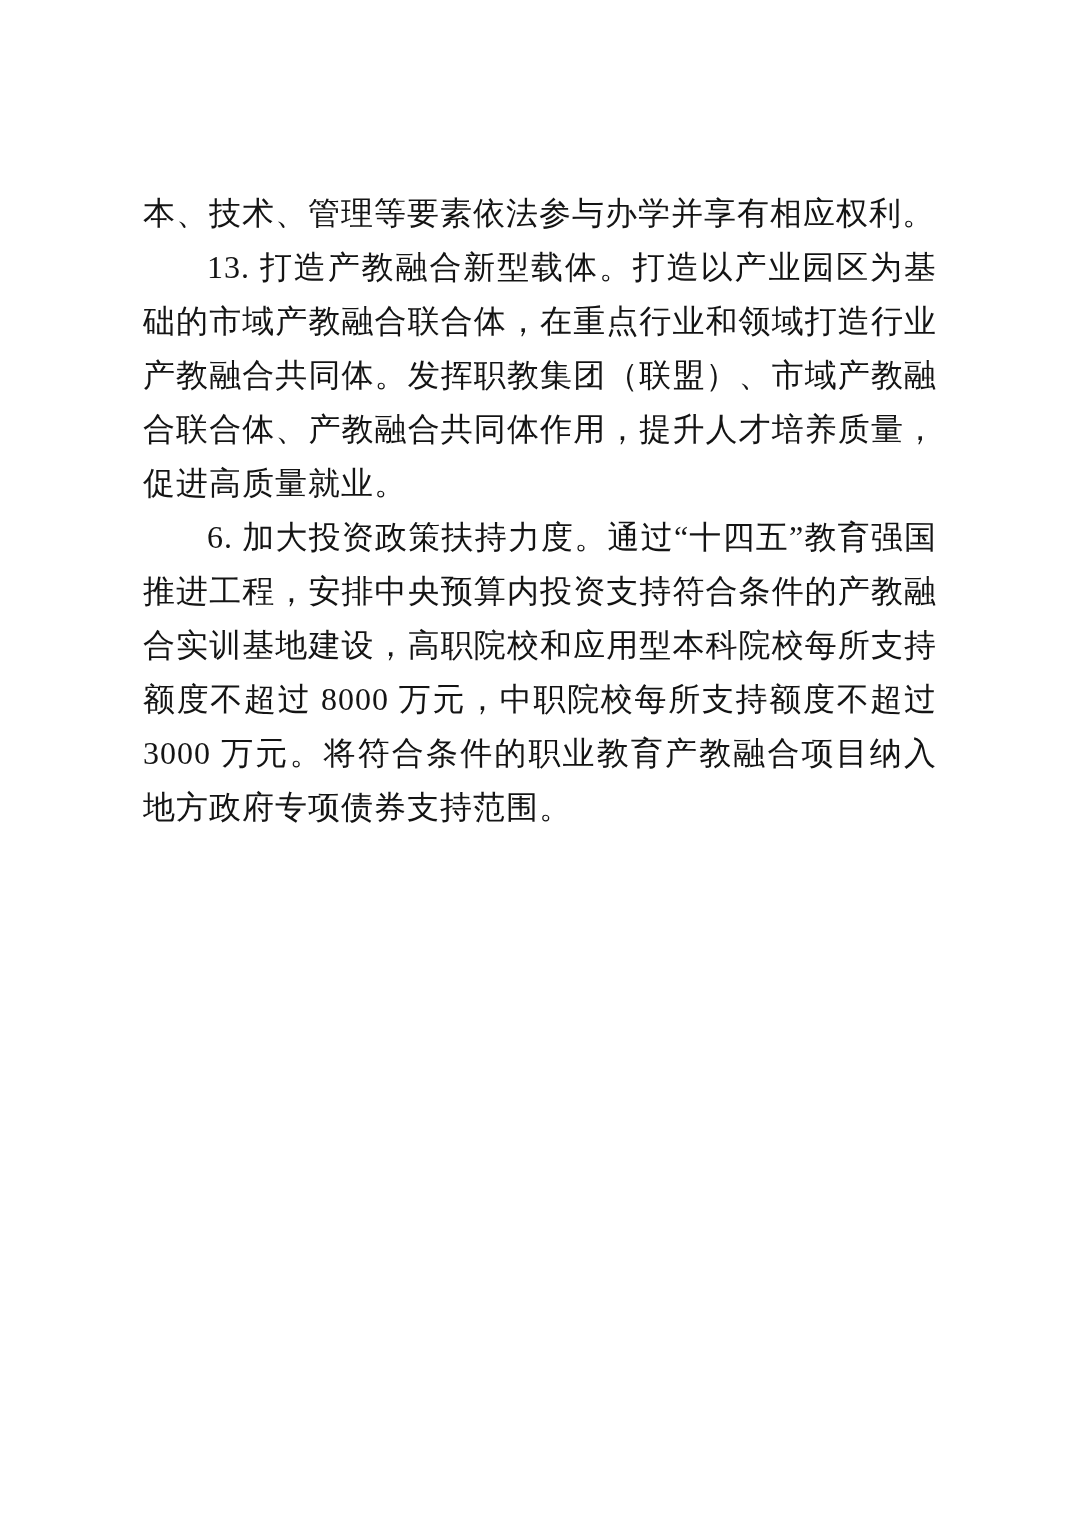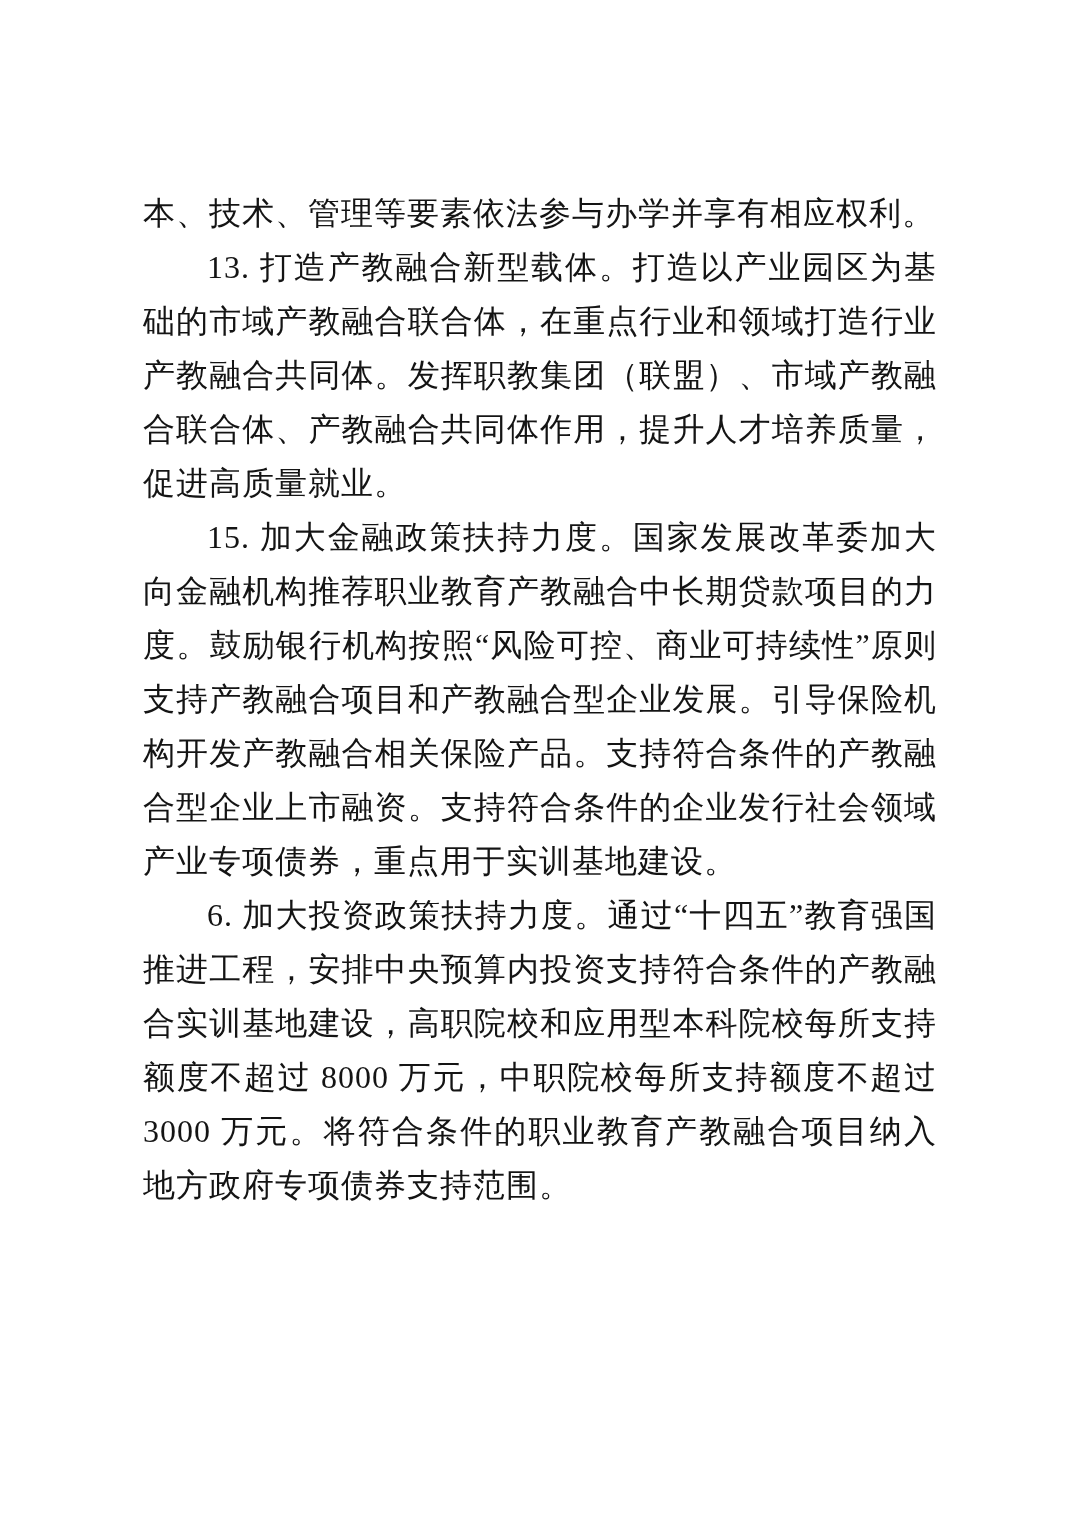--- a/index.html
+++ b/index.html
@@ -44,18 +44,17 @@
 
 <div class="page">
   <div class="content">
 
     <p class="para no-indent"><span class="body-text">本、技术、管理等要素依法参与办学并享有相应权利。</span></p>
 
     <p class="para"><span class="lead">13. 打造产教融合新型载体。</span><span class="body-text">打造以产业园区为基础的市域产教融合联合体，在重点行业和领域打造行业产教融合共同体。发挥职教集团（联盟）、市域产教融合联合体、产教融合共同体作用，提升人才培养质量，促进高质量就业。</span></p>
 
 
 
-    <p class="para"><span class="lead">15. 加大金融政策扶持力度。</span><span class="body-text">国家发展改革委加大向金融机构推荐职业教育产教融合中长期贷款项目的力度。鼓励银行机构按照“风险可控、商业可持续性”原则支持产教融合项目和产教融合型企业发展。引导保险机构开发产教融合相关保险产品。支持符合条件的产教融合型企业上市融资。支持符合条件的企业发行社会领域产业专项债券，重点用于实训基地建设。</span></p>
 
     <p class="para"><span class="lead">6. 加大投资政策扶持力度。</span><span class="body-text">通过“十四五”教育强国推进工程，安排中央预算内投资支持符合条件的产教融合实训基地建设，高职院校和应用型本科院校每所支持额度不超过 8000 万元，中职院校每所支持额度不超过 3000 万元。将符合条件的职业教育产教融合项目纳入地方政府专项债券支持范围。</span></p>
 
   </div>
 </div>
 
 </body></html>

